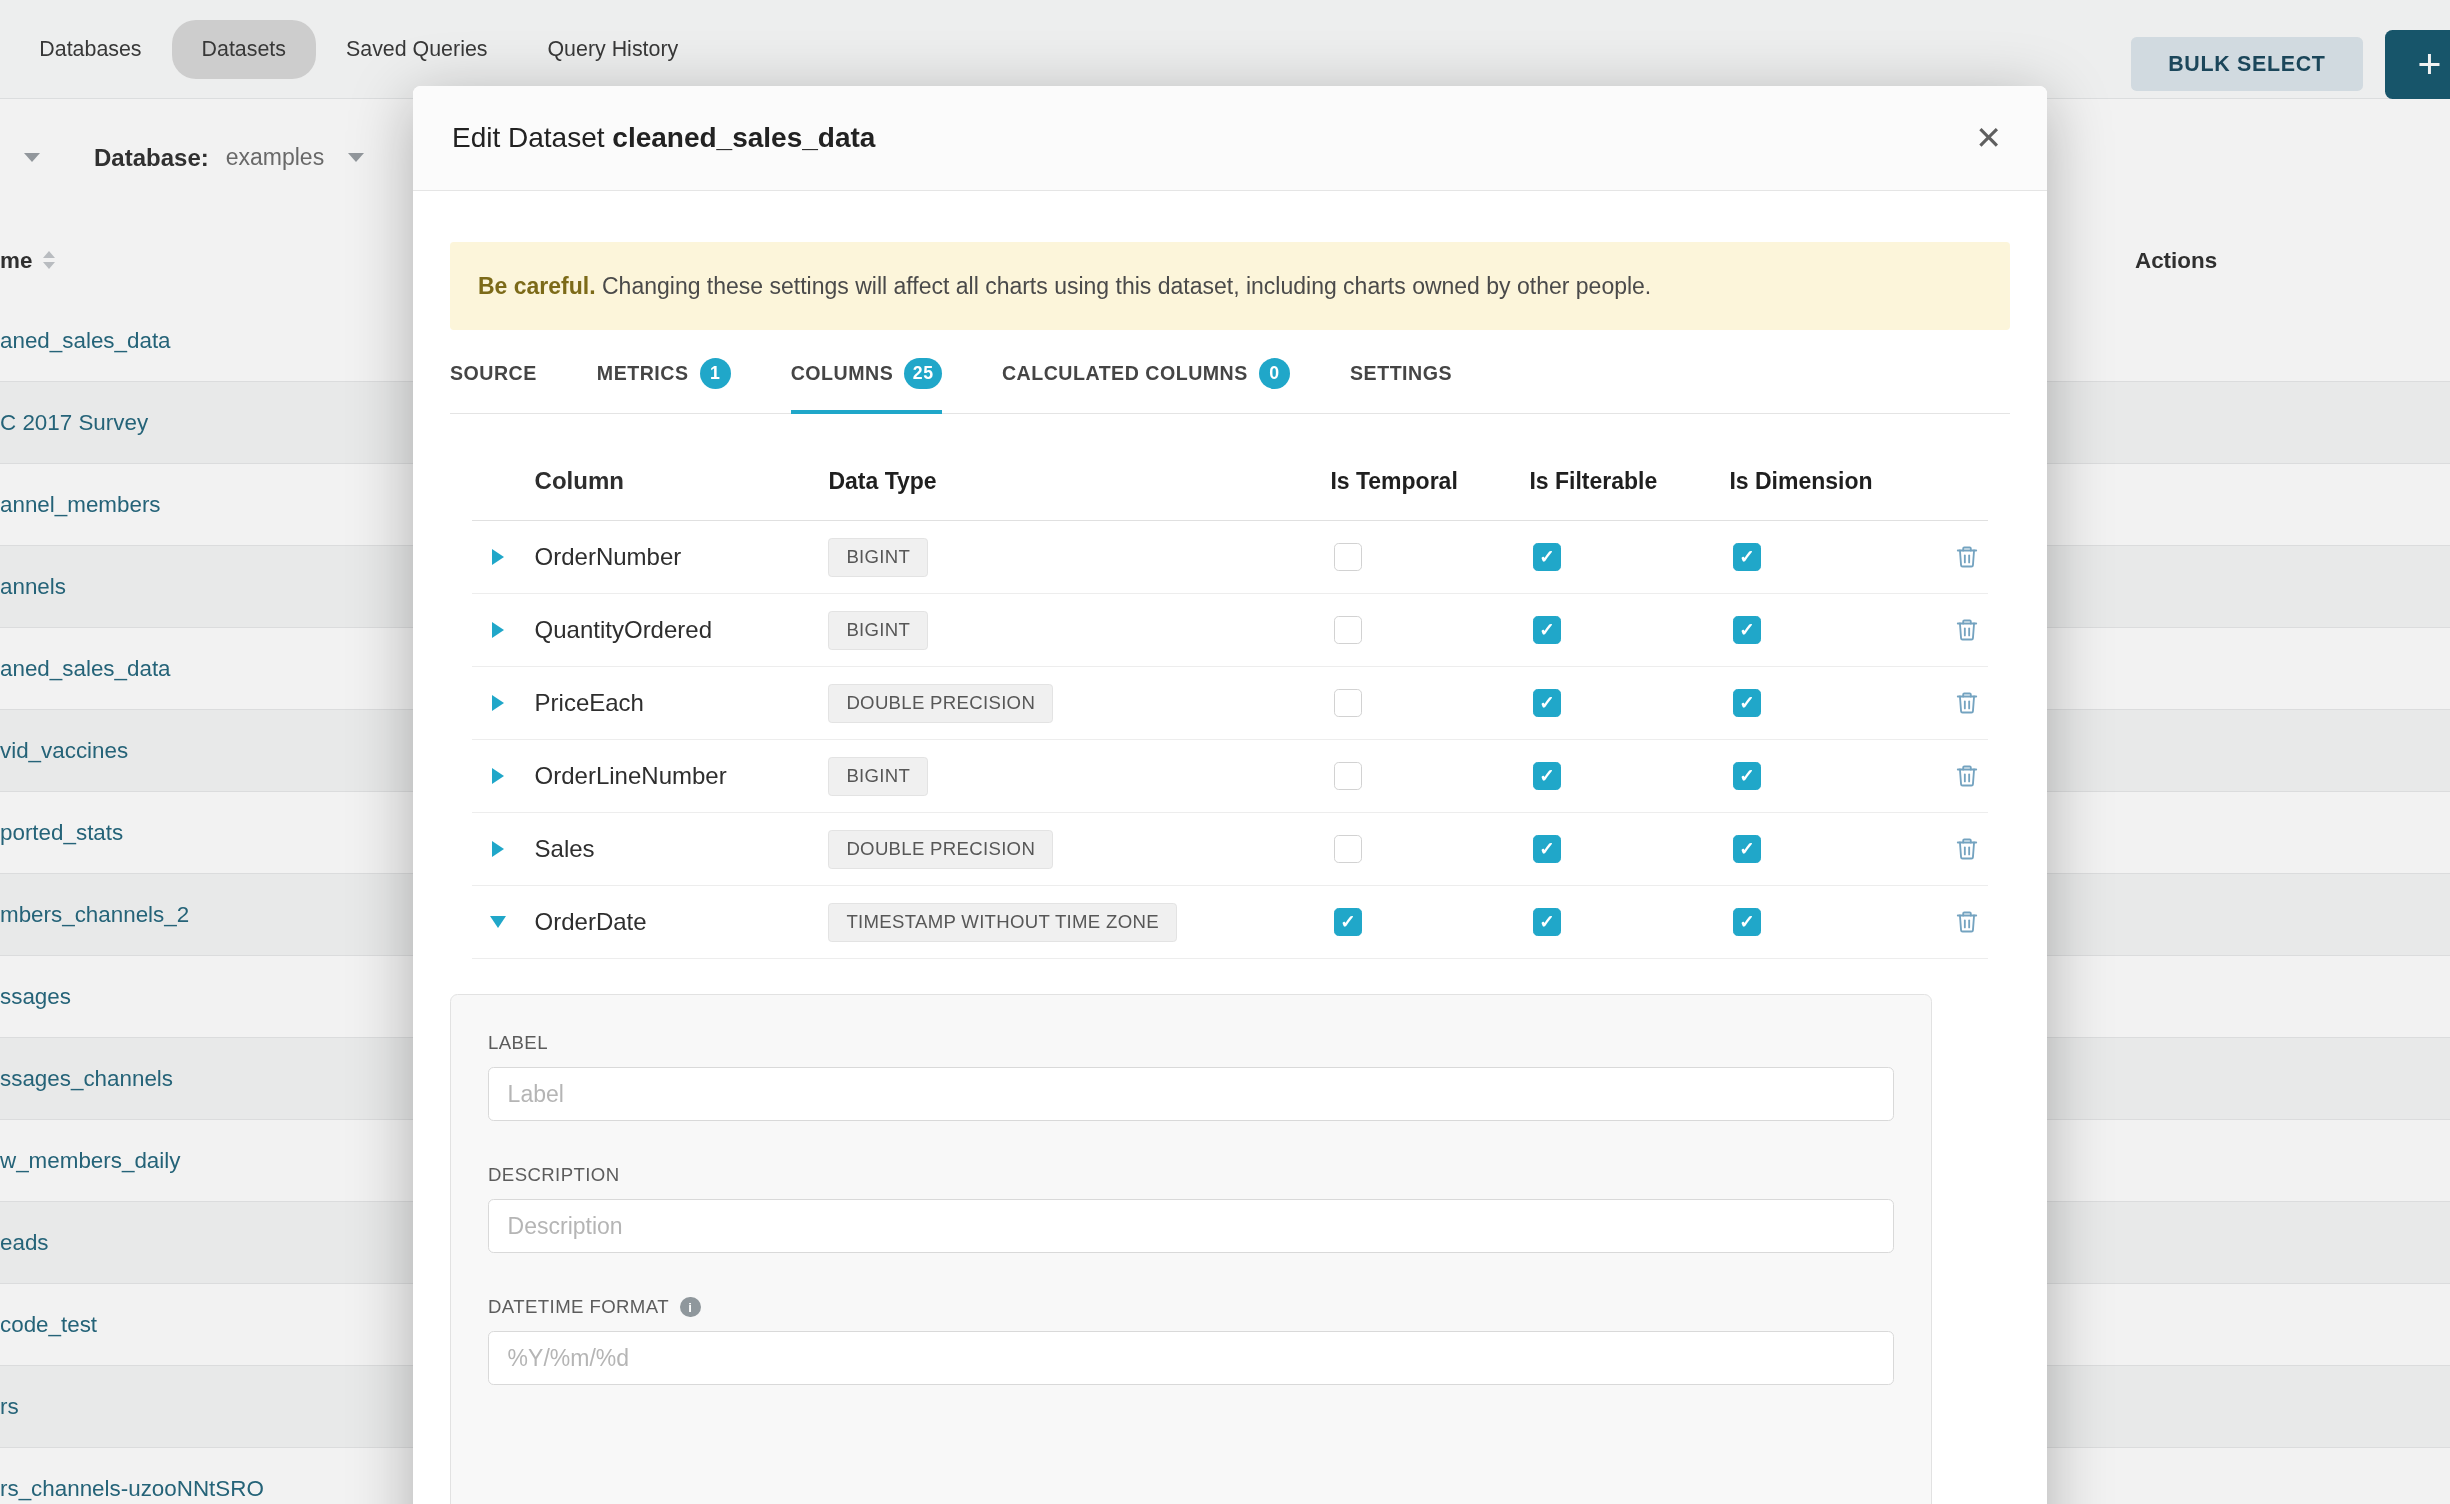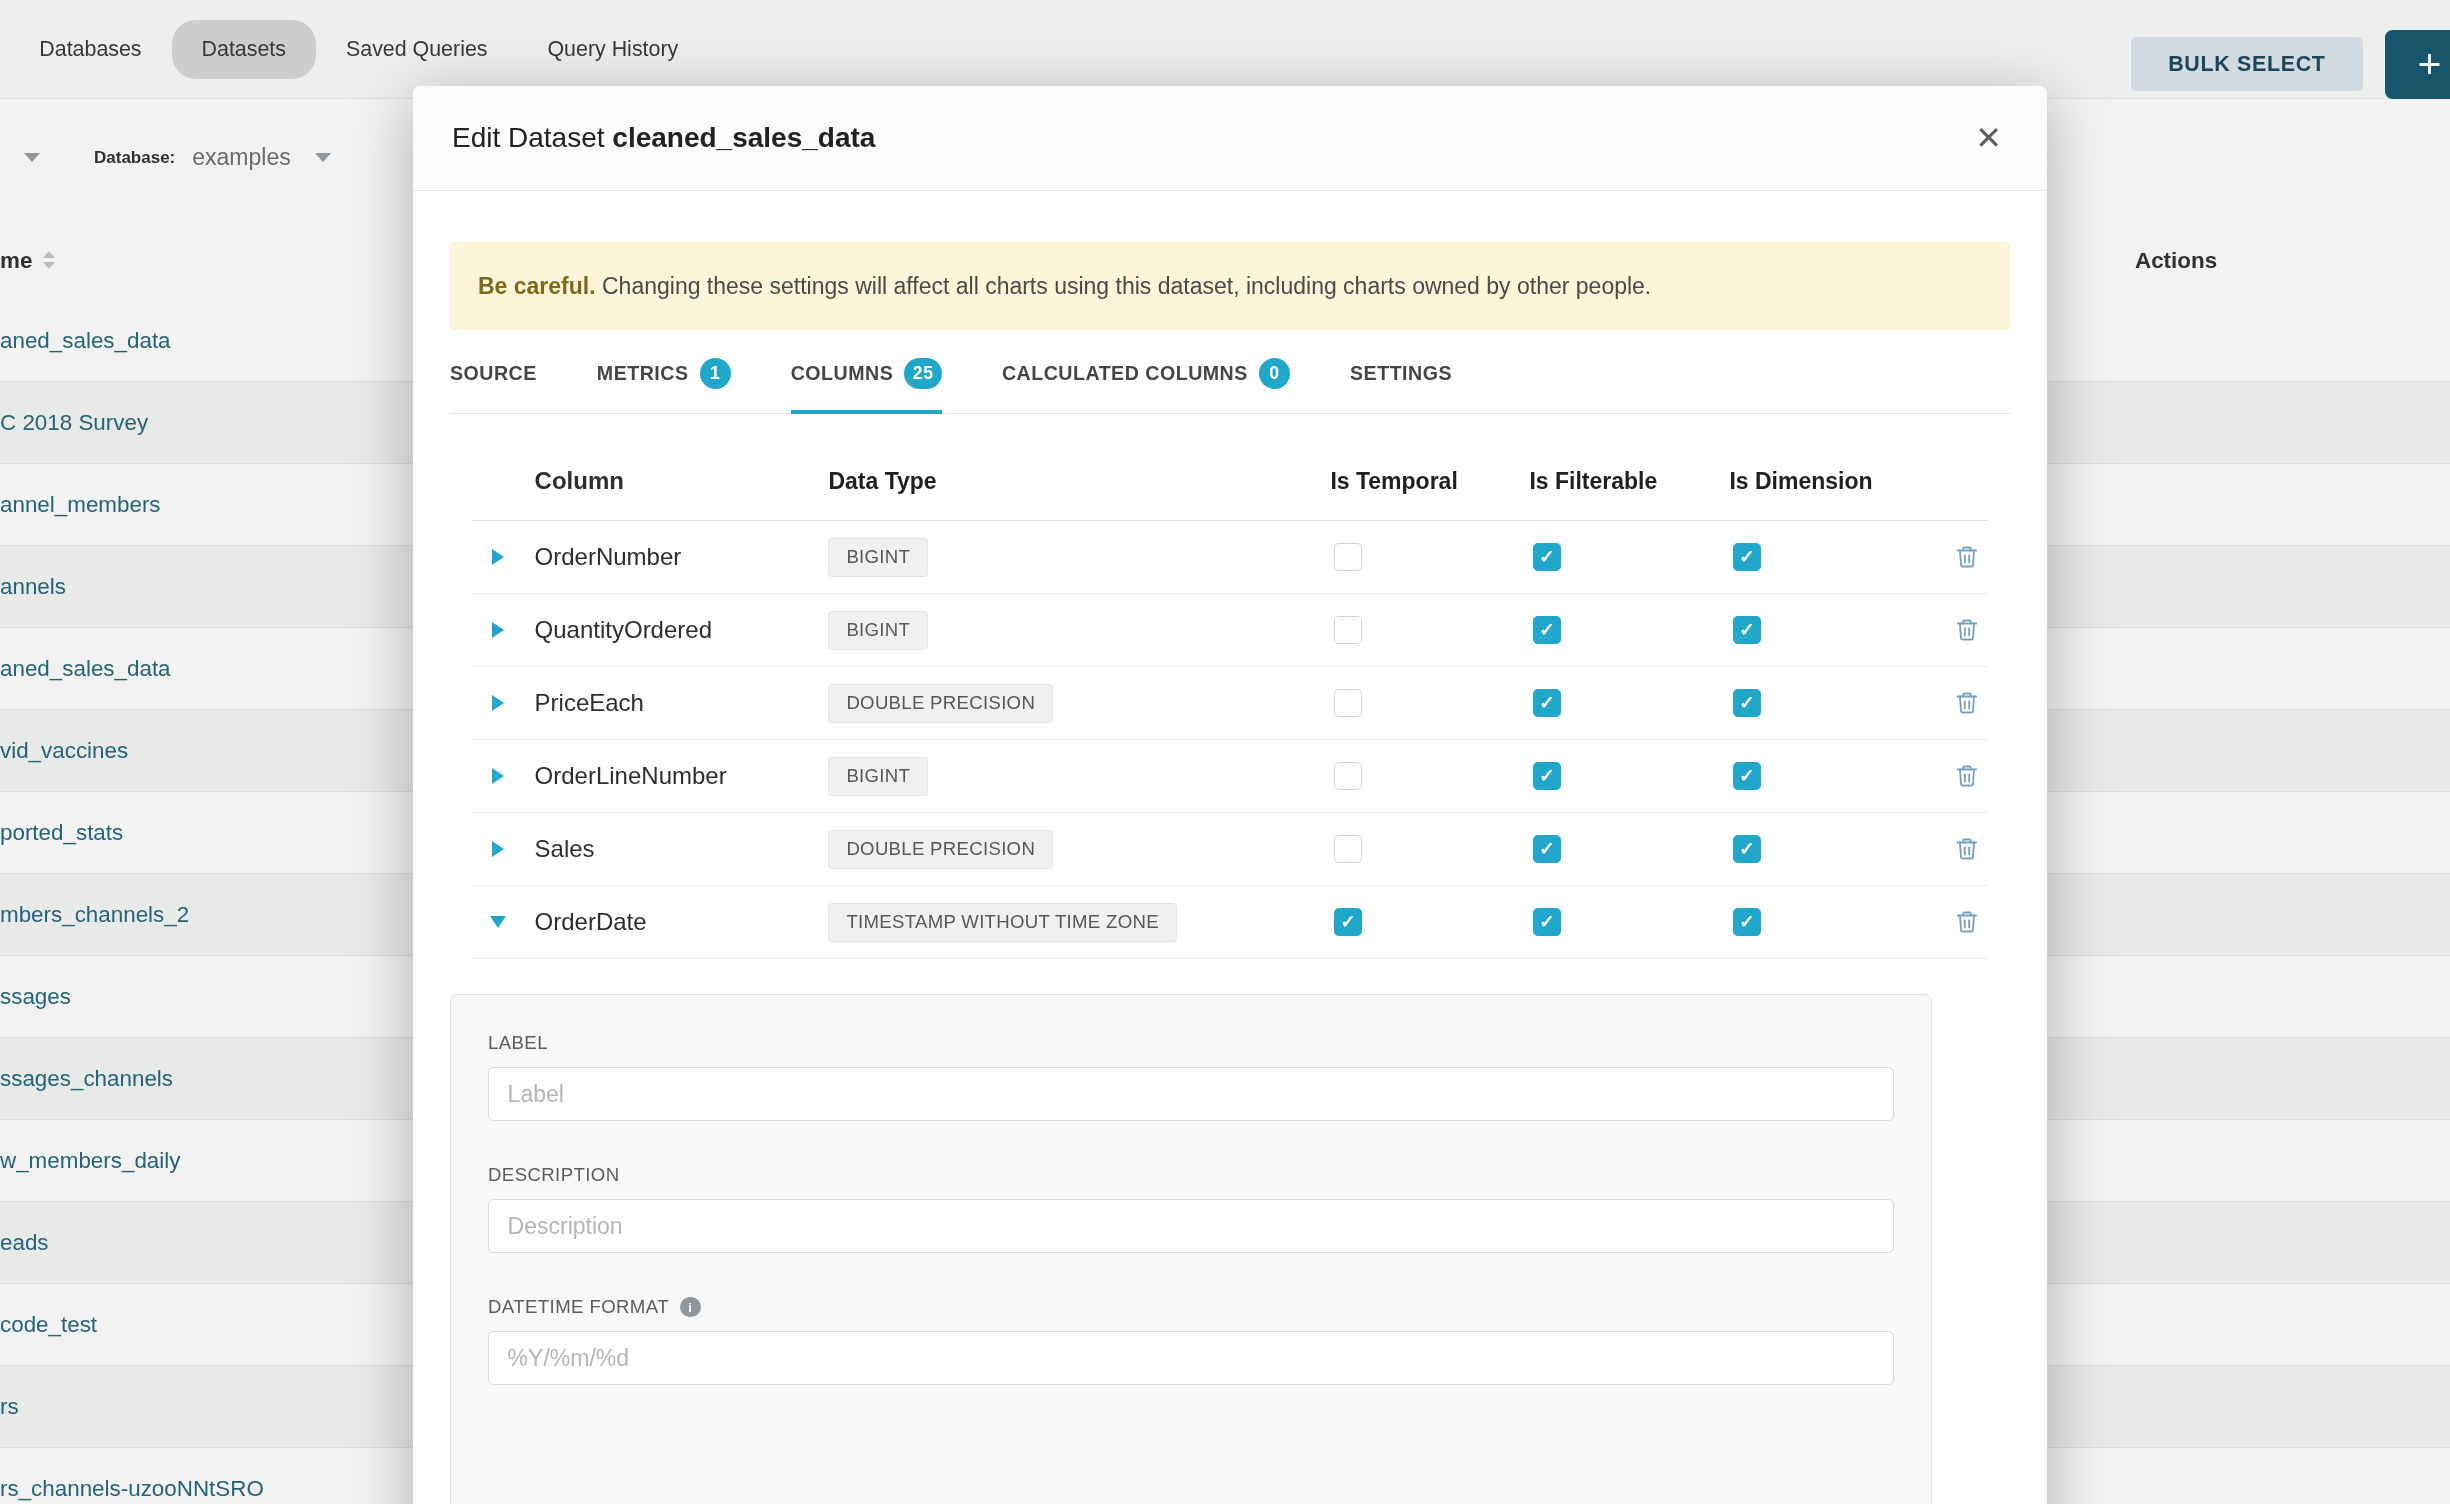--- a/index.html
+++ b/index.html
@@ -19,21 +19,21 @@
   .bulk-btn{height:54px;padding:0 37px;margin-right:22.4px;background:#dde6ec;border:none;border-radius:5.6px;
     color:#1d4a5f;font-size:21.4px;font-weight:600;letter-spacing:0.7px;font-family:inherit;cursor:pointer;}
   .add-btn{width:89px;height:69px;margin-right:-24px;background:var(--add-bg);color:#fff;border:none;border-radius:7.5px;
     font-size:41px;line-height:1;font-family:inherit;cursor:pointer;}
 
   
   .page{position:absolute;top:100px;left:0;width:100%;height:1405px;background:#ffffff;z-index:1;}
   .filter-bar{position:absolute;left:0;top:22.4px;width:100%;height:71px;display:flex;align-items:center;}
   .tri-down{display:inline-block;width:0;height:0;border-left:8.4px solid transparent;border-right:8.4px solid transparent;border-top:9.3px solid #9aa0a5;}
   .filter-bar .edge-caret{margin-left:24px;}
-  .db-label{margin-left:54px;font-size:17px;font-weight:700;color:#333;}
+  .db-label{margin-left:54px;font-size:24px;font-weight:700;color:#333;}
   .db-value{margin-left:17px;font-size:23px;color:#6f6f6f;display:inline-flex;align-items:center;gap:24px;cursor:pointer;}
   .bg-head{position:absolute;left:0;top:127px;width:100%;height:71px;}
   .bg-name-h{position:absolute;left:0;top:20.5px;font-size:22.4px;font-weight:700;color:#333;}
   .sort-icon{position:absolute;left:43px;top:24px;display:flex;flex-direction:column;gap:3.7px;}
   .sort-icon i{display:block;width:0;height:0;border-left:6.5px solid transparent;border-right:6.5px solid transparent;}
   .sort-icon i.up{border-bottom:7.5px solid #c3c7cb;}
   .sort-icon i.dn{border-top:7.5px solid #c3c7cb;}
   .bg-actions-h{position:absolute;left:2135px;top:20.5px;font-size:22.4px;font-weight:700;color:#333;}
   .bg-rows{position:absolute;left:0;top:200px;width:100%;}
   .bg-row{height:82px;border-bottom:0.9px solid #e7e8e9;display:flex;align-items:center;background:#fff;}
@@ -124,21 +124,21 @@
           <i class="up"></i>
           <i class="dn"></i>
         </span>
       <span class="bg-actions-h">Actions</span>
     </div>
     <div class="bg-rows">
         <div class="bg-row">
           <span class="bg-link">aned_sales_data</span>
         </div>
         <div class="bg-row alt">
-          <span class="bg-link">C 2018 Survey</span>
+          <span class="bg-link">C 2017 Survey</span>
         </div>
         <div class="bg-row">
           <span class="bg-link">annel_members</span>
         </div>
         <div class="bg-row alt">
           <span class="bg-link">annels</span>
         </div>
         <div class="bg-row">
           <span class="bg-link">aned_sales_data</span>
         </div>

